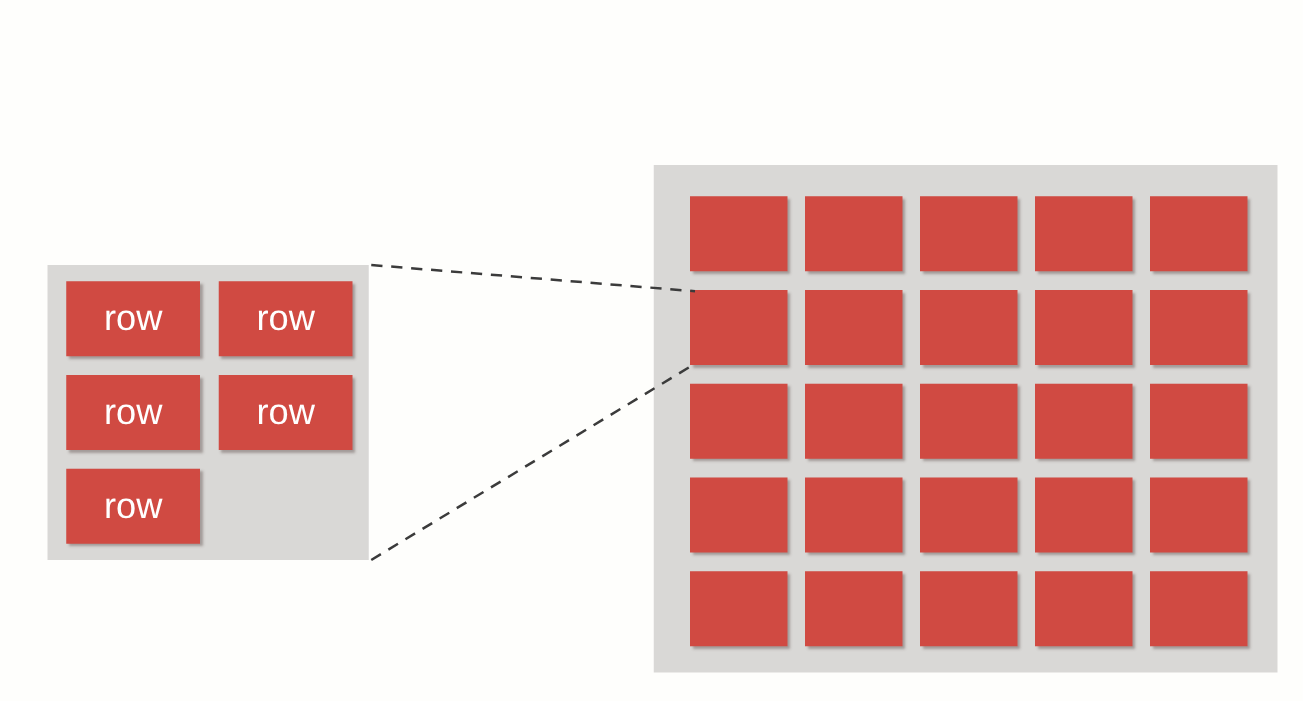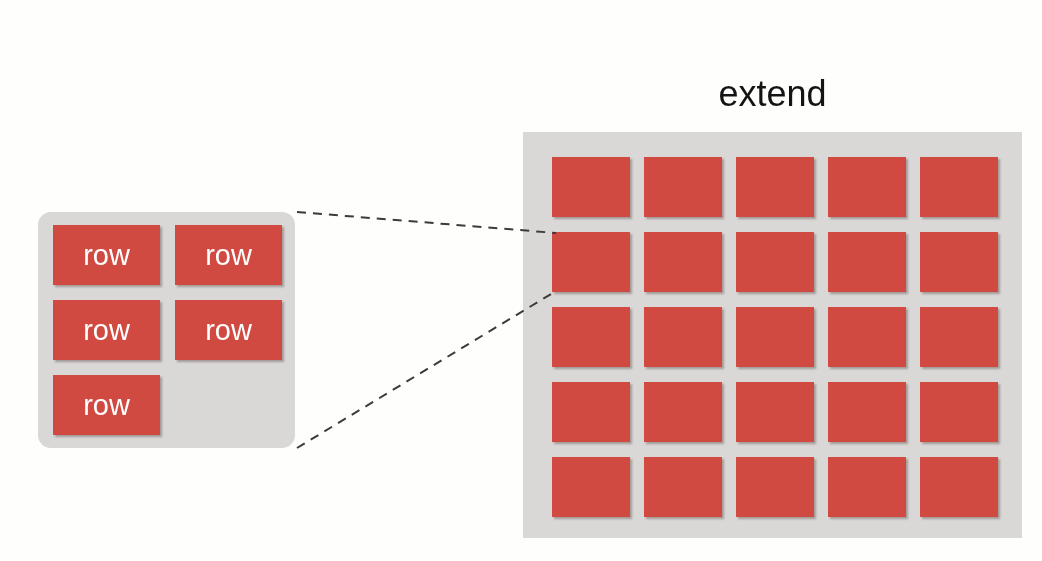--- a/index.html
+++ b/index.html
@@ -28,21 +28,20 @@
     box-sizing: border-box;
     display: grid;
     align-content: start;
   }
   .page-panel {
     left: 38px; top: 212px; width: 257px; height: 236px;
     grid-template-columns: repeat(2, 107px);
     grid-auto-rows: 60px;
     column-gap: 15px; row-gap: 15px;
     padding: 13px 0 0 15px;
-    border-radius: 13px;
   }
   .extend-panel {
     left: 523px; top: 132px; width: 499px; height: 406px;
     grid-template-columns: repeat(5, 78px);
     grid-auto-rows: 60px;
     column-gap: 14px; row-gap: 15px;
     padding: 25px 0 0 29px;
   }
   .cell {
     background: var(--cell-red, #d04a42);
@@ -85,21 +84,20 @@
         <span>row</span>
       </div>
       <div class="cell">
         <span>row</span>
       </div>
       <div class="cell">
         <span>row</span>
       </div>
     </div>
 
-  <div class="panel-title extend-title">extend</div>
 
   <div class="panel extend-panel">
       <div class="cell"></div>
       <div class="cell"></div>
       <div class="cell"></div>
       <div class="cell"></div>
       <div class="cell"></div>
       <div class="cell"></div>
       <div class="cell"></div>
       <div class="cell"></div>

